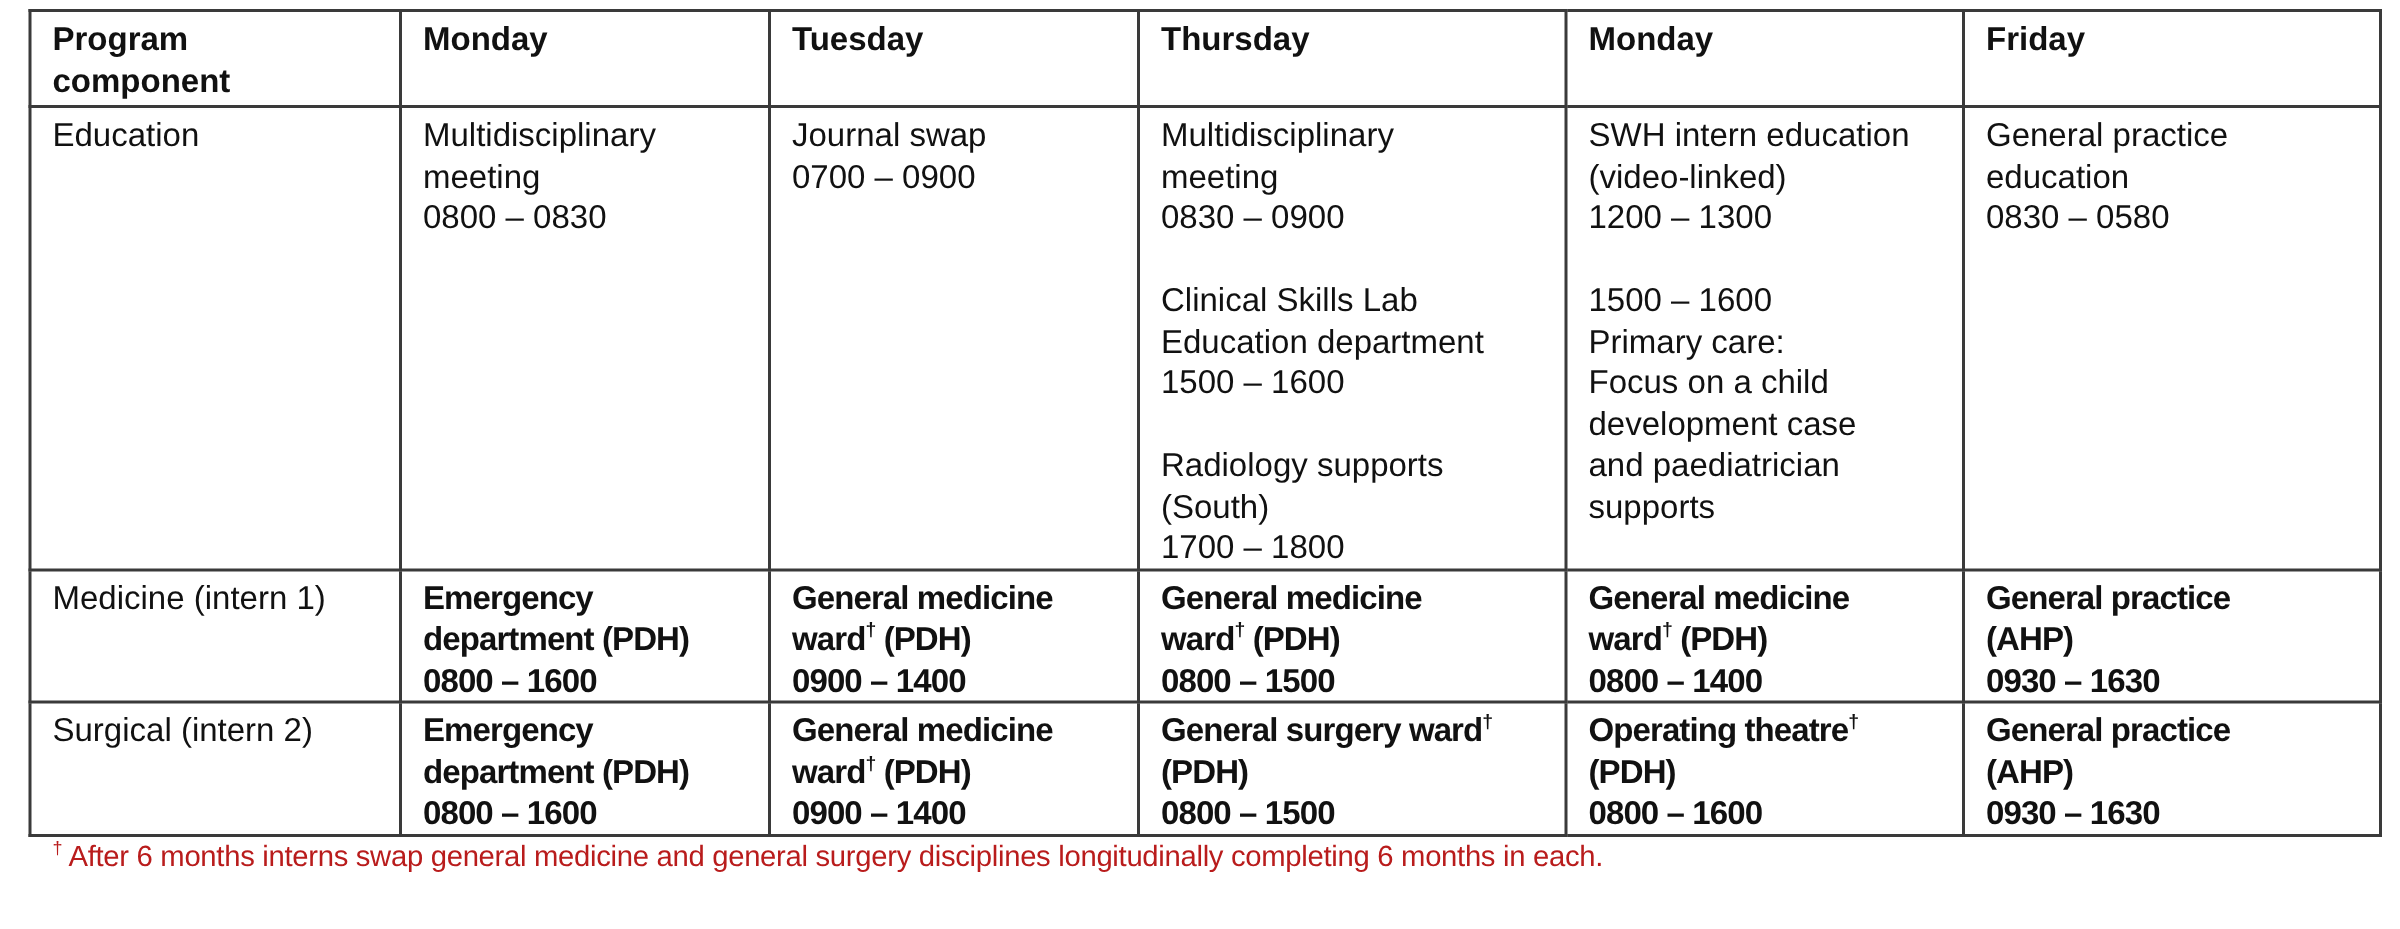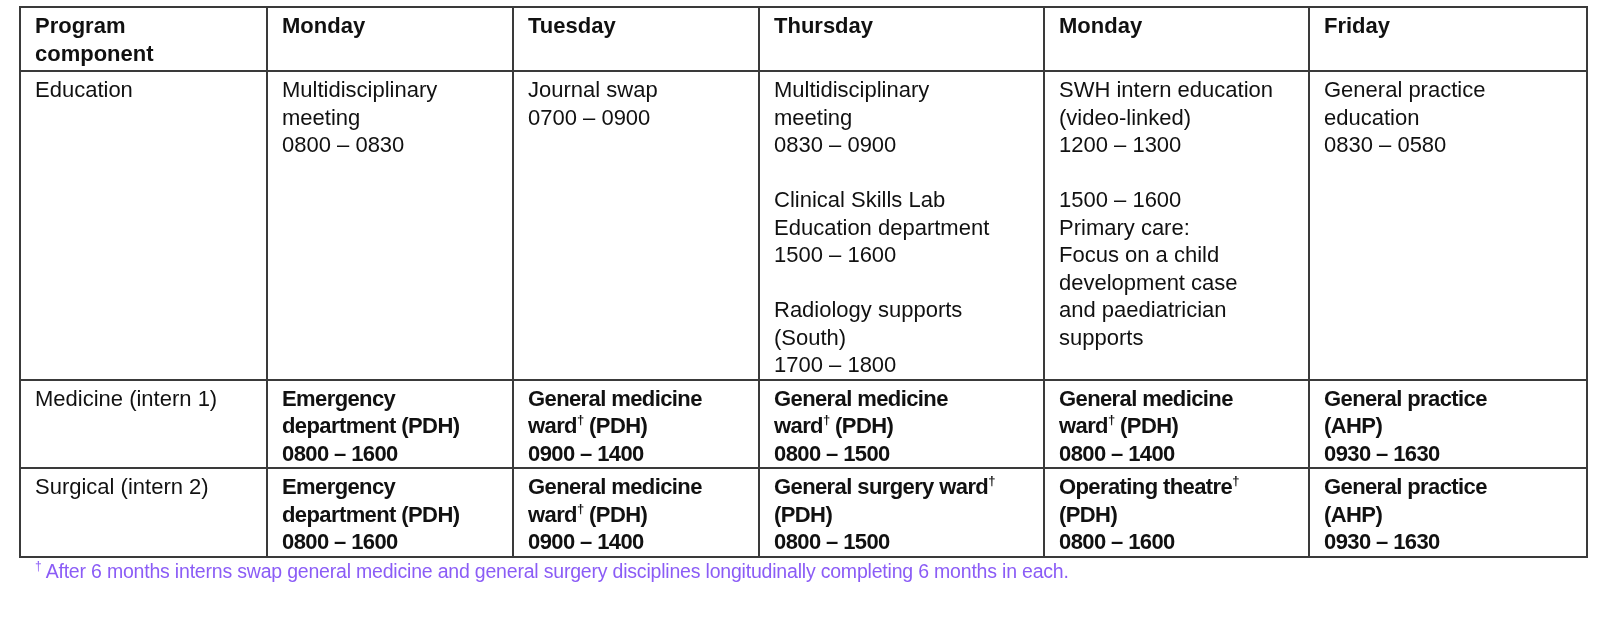--- a/index.html
+++ b/index.html
@@ -26,21 +26,21 @@
     .sched tr.r-edu { height: 308px; margin-top: 12px; }
     .sched tr.r-med { height: 86px; }
     .sched tr.r-sur { height: 88px; }
     .block { margin: 0 0 27.5px 0; }
     .block:last-child { margin-bottom: 0; }
     .line { display: block; white-space: nowrap; }
     .cond { letter-spacing: -0.6px; font-weight: bold; }
     sup { font-size: 13px; line-height: 0; vertical-align: 9px; }
     .notes {
       position: absolute; left: 35px; top: 559px;
-      font-size: 19.5px; line-height: 24px; color: #8b5cf6;
+      font-size: 19.5px; line-height: 24px; color: #b91c1c;
       letter-spacing: -0.2px;
     }
     .notes sup { font-size: 12px; vertical-align: 8px; }
   </style>
 </head>
 <body>
 
 <table class="sched">
   <colgroup>
     <col style="width:247px">

